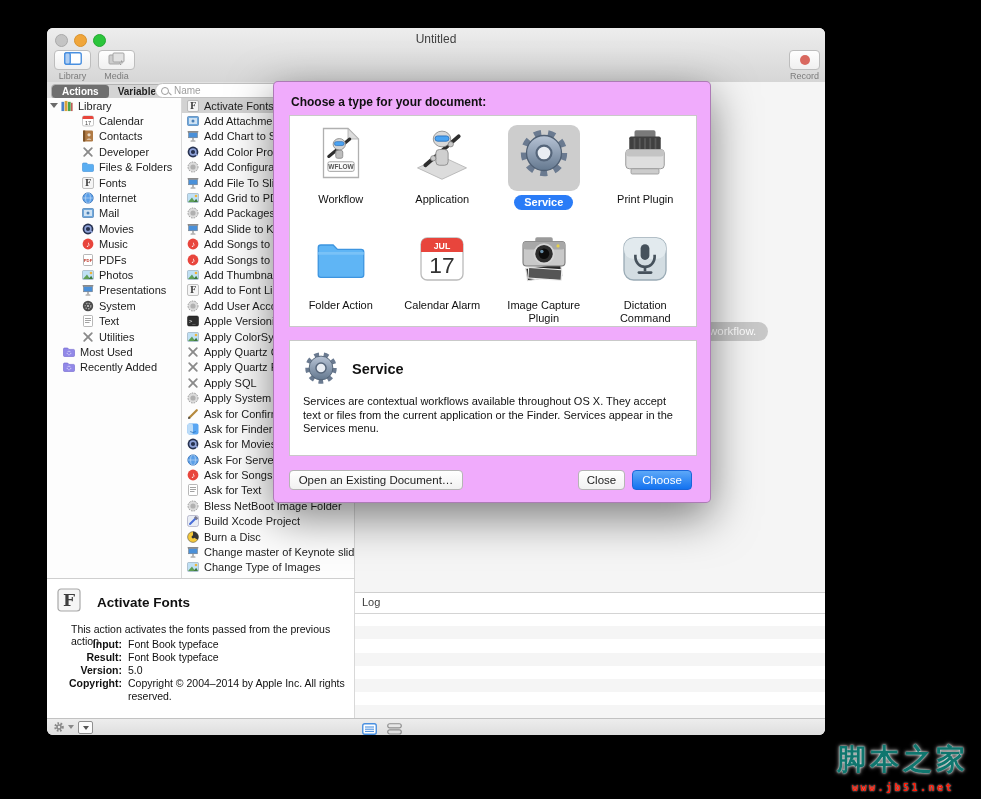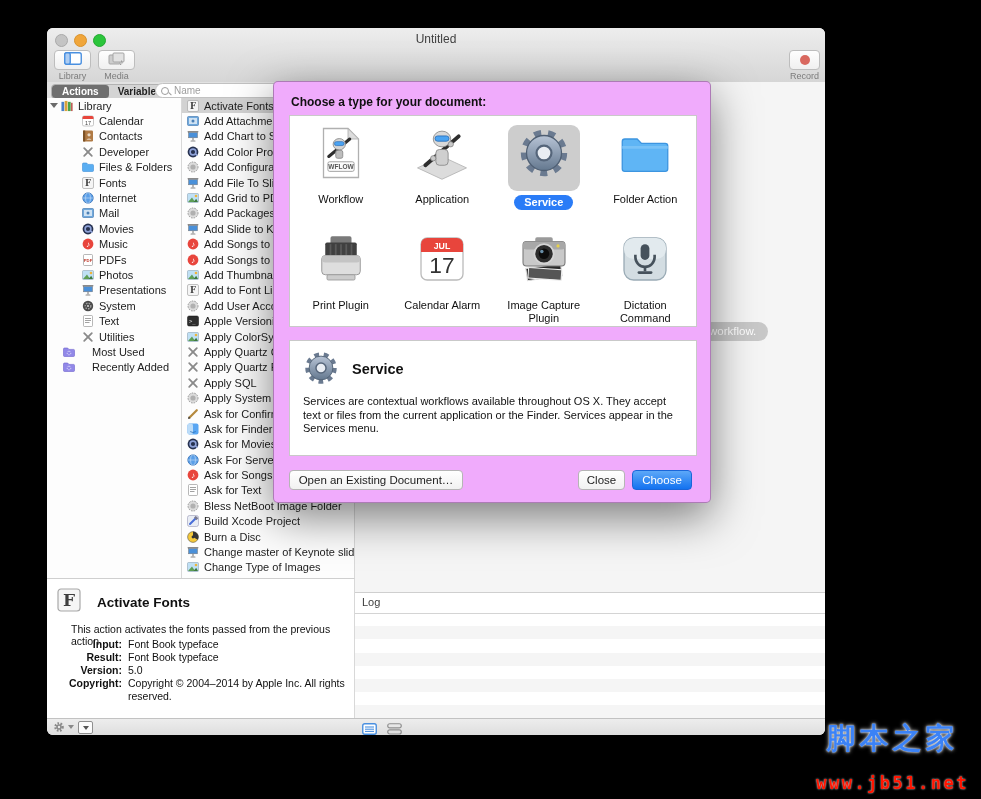--- a/index.html
+++ b/index.html
@@ -39,21 +39,21 @@
     font-family:"Liberation Sans","DejaVu Sans",sans-serif;}
   #search input::placeholder{color:#9e9e9e;}
   .mag{width:6px;height:6px;border:1.2px solid #9e9e9e;border-radius:50%;position:relative;flex:none;}
   .mag::after{content:"";position:absolute;width:3.5px;height:1.2px;background:#9e9e9e;transform:rotate(45deg);right:-3px;bottom:-1px;}
   
   #sidebar{position:absolute;left:0;top:70px;width:135px;height:480px;background:#fdfdfd;
     border-right:1px solid #d8d8d8;box-sizing:border-box;overflow:hidden;}
   .srow{height:15.4px;display:flex;align-items:center;font-size:11px;color:#1c1c1c;white-space:nowrap;}
   .srow.root{padding-left:3px;}
   .srow.child{padding-left:35px;}
-  .srow.smart{padding-left:16px;gap:12px;}
+  .srow.smart{padding-left:16px;}
   .disc{width:0;height:0;border-left:4.5px solid transparent;border-right:4.5px solid transparent;
     border-top:5.5px solid #6b6b6b;margin-right:3px;}
   .mi{width:12px;height:12px;margin-right:5px;display:inline-flex;flex:none;}
   .mi svg{width:12px;height:12px;}
   .mi.books svg{width:13px;height:12px;}
   #actions-col{position:absolute;left:135px;top:70px;width:173px;height:480px;background:#fdfdfd;
     border-right:1px solid #d8d8d8;box-sizing:border-box;overflow:hidden;}
   .arow{height:15.4px;display:flex;align-items:center;padding-left:5px;font-size:11px;color:#1c1c1c;
     white-space:nowrap;overflow:hidden;}
   .arow.sel{background:#d2d2d2;}
@@ -111,23 +111,23 @@
   #detail-title{position:absolute;left:62px;top:20px;font-size:14.5px;font-weight:bold;color:#111;}
   #detail-desc{position:absolute;left:13px;top:54px;right:14px;font-size:11px;line-height:13.5px;color:#111;}
   .btn{position:absolute;height:20px;background:linear-gradient(#ffffff,#f1f1f1);border:1px solid #b5b5b5;
     border-radius:4px;box-sizing:border-box;font-size:11.5px;color:#1c1c1c;text-align:center;line-height:18px;}
   #btn-open{left:15px;top:388px;width:174px;}
   #btn-close{left:304px;top:388px;width:47px;}
   #btn-choose{left:358px;top:388px;width:60px;background:linear-gradient(#5da8f8,#1372f0);
     border:1px solid #1a66d9;color:#fff;}
   
   #watermark{position:absolute;right:12px;bottom:6px;text-align:center;z-index:100;}
-  #wm-title{font-size:29px;font-weight:bold;color:#3b82f6;font-family:"DejaVu Serif",serif;
+  #wm-title{font-size:29px;font-weight:bold;color:#0f766e;font-family:"DejaVu Serif",serif;
     text-shadow:0 0 2px #fff,0 0 4px rgba(255,255,255,.8);letter-spacing:4px;}
-  #wm-url{font-size:17px;font-weight:bold;color:#ff1500;letter-spacing:2.5px;margin-top:14px;
+  #wm-url{font-size:10px;font-weight:bold;color:#ff1500;letter-spacing:2.5px;margin-top:2px;
     font-family:"DejaVu Sans Mono",monospace;text-shadow:0 0 2px #fff;}
 </style>
 </head>
 <body>
 
 <div id="window">
 
   <div id="chrome">
     <span id="tl-close" class="tl"></span>
     <span id="tl-min" class="tl"></span>
@@ -829,44 +829,44 @@
             <circle cx="32" cy="32" r="21" fill="none" stroke="#6a7a90" stroke-width="11" stroke-dasharray="7.33 7.33"></circle>
             <circle cx="32" cy="32" r="20" fill="url(#gearGrad)" stroke="#4f5f73" stroke-width="1.5"></circle>
             <circle cx="32" cy="32" r="8.5" fill="#e9edf3" stroke="#55657a" stroke-width="2.5"></circle>
           </svg>
         </div>
         <div class="tlabel2 pill">Service</div>
       </div>
       <div class="tcell">
         <div class="ticon">
           <svg viewBox="0 0 64 64">
-            <path d="M6,19 a3,3 0 0 1 3,-3 h14 l5,5 h27 a3,3 0 0 1 3,3 v26 a3,3 0 0 1 -3,3 h-46 a3,3 0 0 1 -3,-3 z" fill="#5fb5f5" stroke="#3d95e0" stroke-width="1.5"></path>
-            <path d="M6,24 h52 v3 h-52 z" fill="#79c2f7"></path>
-          </svg>
-        </div>
-        <div class="tlabel2">Folder Action</div>
-      </div>
-      <div class="tcell">
-        <div class="ticon">
-          <svg viewBox="0 0 64 64">
             <rect x="20" y="6" width="24" height="9" rx="2" fill="#7a7a7a"></rect>
             <rect x="14" y="13" width="36" height="17" rx="2" fill="#404040"></rect>
             <g stroke="#5a5a5a" stroke-width="2">
               <line x1="20" y1="15" x2="20" y2="28"></line>
               <line x1="26" y1="15" x2="26" y2="28"></line>
               <line x1="32" y1="15" x2="32" y2="28"></line>
               <line x1="38" y1="15" x2="38" y2="28"></line>
               <line x1="44" y1="15" x2="44" y2="28"></line>
             </g>
             <rect x="10" y="28" width="44" height="22" rx="4" fill="#dedede" stroke="#8f8f8f"></rect>
             <rect x="10" y="28" width="44" height="8" rx="4" fill="#c4c4c4"></rect>
             <rect x="16" y="50" width="32" height="6" rx="1.5" fill="#cccccc" stroke="#9a9a9a"></rect>
           </svg>
         </div>
         <div class="tlabel2">Print Plugin</div>
+      </div>
+      <div class="tcell">
+        <div class="ticon">
+          <svg viewBox="0 0 64 64">
+            <path d="M6,19 a3,3 0 0 1 3,-3 h14 l5,5 h27 a3,3 0 0 1 3,3 v26 a3,3 0 0 1 -3,3 h-46 a3,3 0 0 1 -3,-3 z" fill="#5fb5f5" stroke="#3d95e0" stroke-width="1.5"></path>
+            <path d="M6,24 h52 v3 h-52 z" fill="#79c2f7"></path>
+          </svg>
+        </div>
+        <div class="tlabel2">Folder Action</div>
       </div>
       <div class="tcell">
         <div class="ticon">
           <svg viewBox="0 0 64 64">
             <rect x="8" y="8" width="48" height="48" rx="7" fill="#fff" stroke="#bbb" stroke-width="1.5"></rect>
             <path d="M8,15 a7,7 0 0 1 7,-7 h34 a7,7 0 0 1 7,7 v9 h-48 z" fill="#e8453c"></path>
             <text x="32" y="20" font-size="10" font-weight="bold" fill="#fff" text-anchor="middle">JUL</text>
             <text x="32" y="48" font-size="26" fill="#333" text-anchor="middle">17</text>
           </svg>
         </div>

